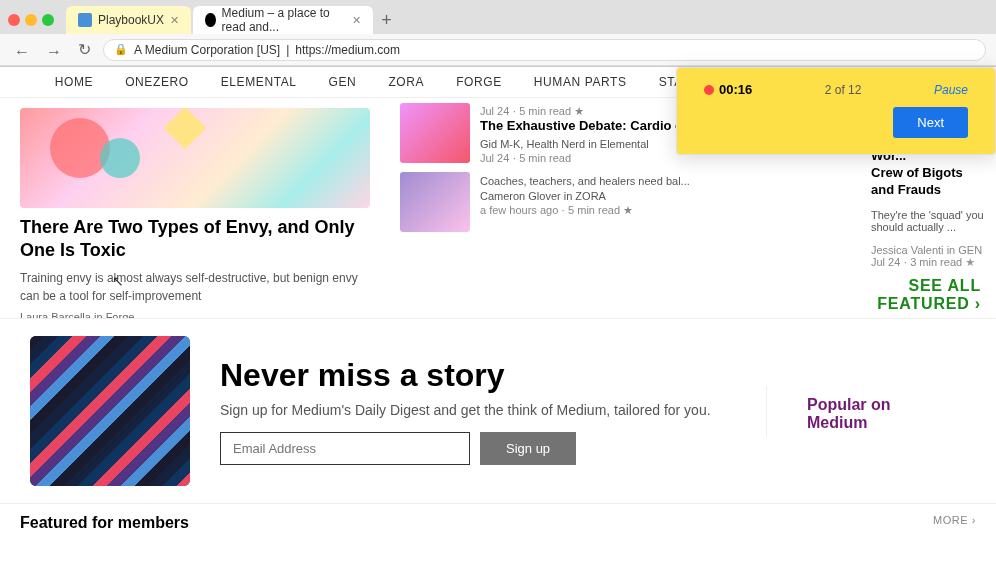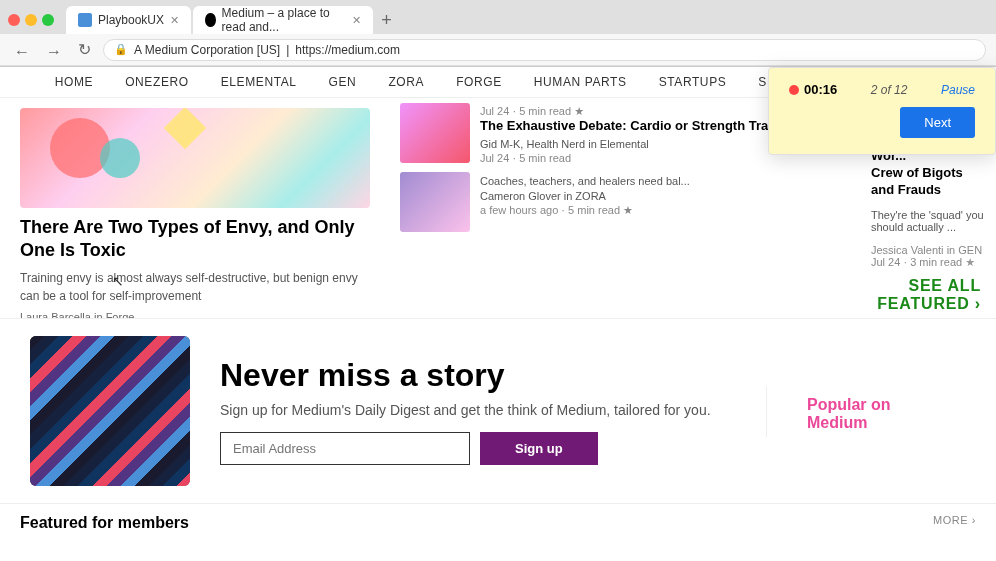--- a/index.html
+++ b/index.html
@@ -19,21 +19,21 @@
     }
     .browser-dots {
       display: flex; gap: 5px; margin-right: 10px;
     }
     .dot { width: 12px; height: 12px; border-radius: 50%; }
     .dot-red { background: #ff5f57; }
     .dot-yellow { background: #ffbd2e; }
     .dot-green { background: #28c840; }
     .tab {
       display: flex; align-items: center; gap: 6px;
-      background: #ffffff; border-radius: 6px 6px 0 0;
+      background: #fef9c3; border-radius: 6px 6px 0 0;
       padding: 5px 12px; font-size: 12px; color: #333;
       height: 28px; min-width: 120px; max-width: 180px;
     }
     .tab.active { background: #fff; }
     .tab-favicon { width: 14px; height: 14px; border-radius: 2px; }
     .tab-favicon-playbook { background: #4a90d9; display:inline-block; }
     .tab-favicon-medium { background: #000; display:inline-block; border-radius: 50%; }
     .tab-close { margin-left: auto; color: #888; font-size: 11px; cursor: pointer; }
     .tab-new { background: none; border: none; font-size: 18px; color: #666; cursor: pointer; padding: 0 6px; }
 
@@ -204,60 +204,60 @@
       font-size: 14px; color: #555; margin-bottom: 14px;
     }
     .newsletter-form {
       display: flex; gap: 10px; align-items: center;
     }
     .email-input {
       border: 1px solid #333; padding: 8px 12px;
       font-size: 13px; width: 250px; outline: none;
     }
     .signup-btn {
-      background: #701a75; color: #fff; border: none;
-      padding: 9px 35px; font-size: 13px; cursor: pointer;
-      font-weight: 700;
+      background: #737373; color: #fff; border: none;
+      padding: 9px 26px; font-size: 13px; cursor: pointer;
+      font-weight: 400;
     }
 
     
     .featured-section {
       padding: 10px 20px;
       border-top: 1px solid #eee;
     }
     .featured-header {
       display: flex; justify-content: space-between; align-items: flex-start;
       margin-bottom: 5px;
     }
     .featured-title { font-size: 16px; font-weight: 700; color: #000; }
     .more-link { font-size: 11px; color: #888; letter-spacing: 0.05em; text-transform: uppercase; cursor: pointer; }
-    .popular-title { font-size: 16px; font-weight: 700; color: #ec4899; padding: 10px 20px 5px; }
+    .popular-title { font-size: 16px; font-weight: 700; color: #701a75; padding: 10px 20px 5px; }
 
     
     .overlay-panel {
       position: absolute;
       top: 0; right: 0;
-      width: 228px;
-      background: #fef9c3;
+      width: 320px;
+      background: #fde047;
       border: 1px solid #e0e0e0;
       box-shadow: 0 4px 20px rgba(0,0,0,0.15);
       border-radius: 4px;
       z-index: 100;
-      padding: 14px 20px 16px;
+      padding: 14px 27px 16px;
     }
     .overlay-header {
       display: flex; justify-content: space-between; align-items: center;
       margin-bottom: 10px;
     }
     .overlay-timer {
       display: flex; align-items: center; gap: 5px;
     }
     .rec-dot { width: 10px; height: 10px; border-radius: 50%; background: #ff4444; }
     .timer-text { font-size: 13px; font-weight: 600; color: #000; }
-    .overlay-counter { font-size: 12px; color: #555; font-style: italic; }
+    .overlay-counter { font-size: 12px; color: #555; }
     .pause-btn {
       font-size: 12px; color: #1a73e8; background: none; border: none;
       cursor: pointer; font-weight: 500; font-style: italic;
     }
     .overlay-body { font-size: 13px; color: #222; line-height: 1.5; margin-bottom: 12px; }
     .overlay-body p { margin-bottom: 8px; }
     .overlay-next {
       display: flex; justify-content: flex-end;
     }
     .next-btn {

